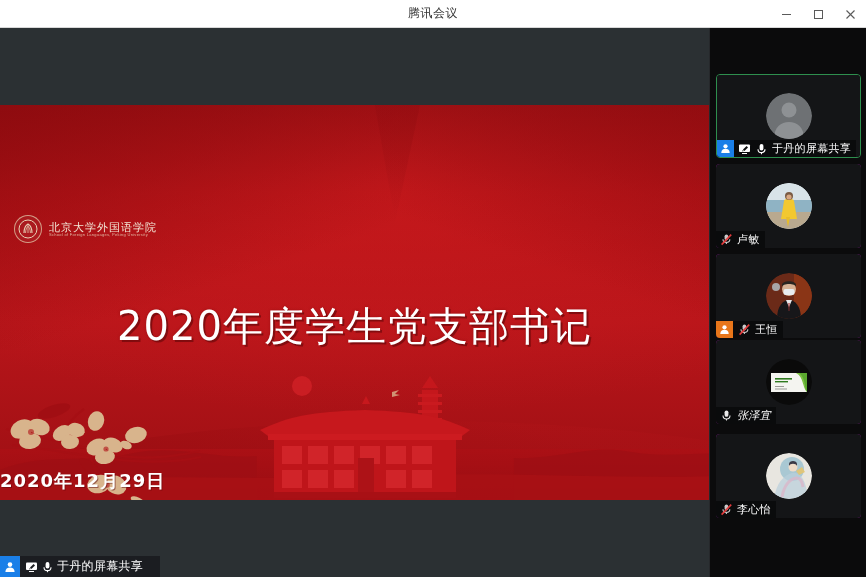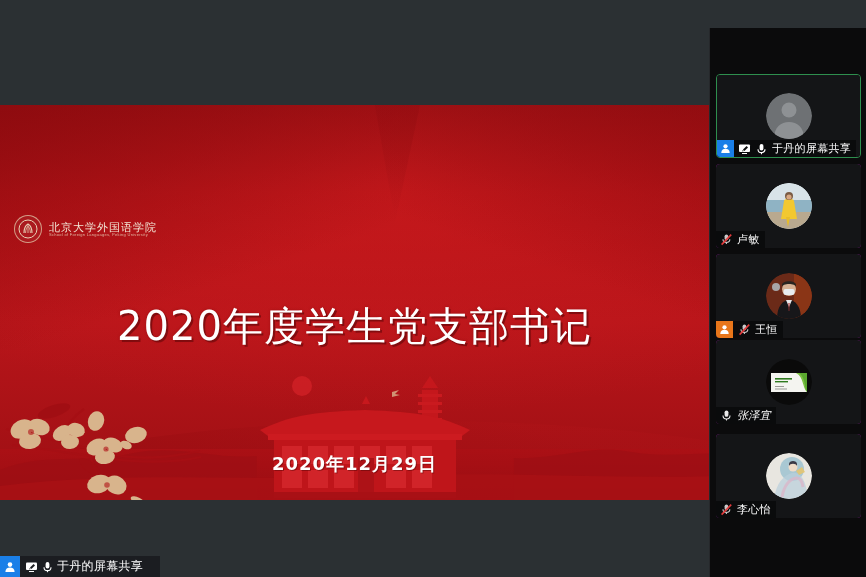--- a/index.html
+++ b/index.html
@@ -80,21 +80,21 @@
   
   .headline { position:absolute; left:0; top:196px; width:709px; text-align:center; z-index:6; }
   .hl-line {
     font-family:"DejaVu Sans", sans-serif;
     font-weight:normal; font-size:40px; line-height:50px; color:#ffffff;
     letter-spacing:1px;
     text-shadow:2px 2px 0 rgba(90,5,8,.55), 0 0 3px rgba(110,6,9,.4);
   }
   .hl-line.second { letter-spacing:2px; }
   .date {
-    position:absolute; left:0; top:347px; width:709px; text-align:center; z-index:6;
+    position:absolute; left:0; top:364px; width:709px; z-index:6;
     font-family:"DejaVu Sans", sans-serif;
     font-weight:bold; font-size:18px; color:#ffffff; letter-spacing:1px;
     text-shadow:1px 1px 0 rgba(90,5,8,.5);
   }
 
   
   .flowers { position:absolute; left:2px; top:288px; width:200px; height:120px; z-index:4; }
   .building { position:absolute; left:250px; bottom:0; width:230px; height:132px; z-index:4; }
   .mountains { position:absolute; left:0; bottom:0; width:100%; height:70px; z-index:3; }
   .flowers svg, .building svg, .mountains svg { display:block; width:100%; height:100%; }
@@ -154,20 +154,41 @@
     font-size:11px; color:#ffffff; white-space:nowrap; padding-left:4px; letter-spacing:.3px;
   }
   .icon-sm { width:14px; height:14px; display:flex; align-items:center; justify-content:center; flex:none; }
   .icon-sm svg { display:block; }
 </style>
 </head>
 <body>
 
 <div id="app">
 
+  <div class="titlebar">
+    <span class="titlebar-text">腾讯会议</span>
+    <div class="win-controls">
+      <div class="win-btn">
+        <svg width="11" height="11" viewBox="0 0 11 11">
+            <line x1="1" y1="5.5" x2="10" y2="5.5" stroke="currentColor" stroke-width="1"></line>
+          </svg>
+      </div>
+      <div class="win-btn">
+        <svg width="11" height="11" viewBox="0 0 11 11">
+            <rect x="1.5" y="1.5" width="8" height="8" fill="none" stroke="currentColor" stroke-width="1"></rect>
+          </svg>
+      </div>
+      <div class="win-btn close">
+        <svg width="11" height="11" viewBox="0 0 11 11">
+            <line x1="1.5" y1="1.5" x2="9.5" y2="9.5" stroke="currentColor" stroke-width="1.1"></line>
+            <line x1="9.5" y1="1.5" x2="1.5" y2="9.5" stroke="currentColor" stroke-width="1.1"></line>
+          </svg>
+      </div>
+    </div>
+  </div>
 
   <div class="stage">
 
     <div class="slide">
       <div class="slide-bgwash"></div>
       <div class="swoosh1"></div>
       <div class="swoosh2"></div>
       <div class="swoosh3"></div>
       <div class="slide-band"></div>
 

